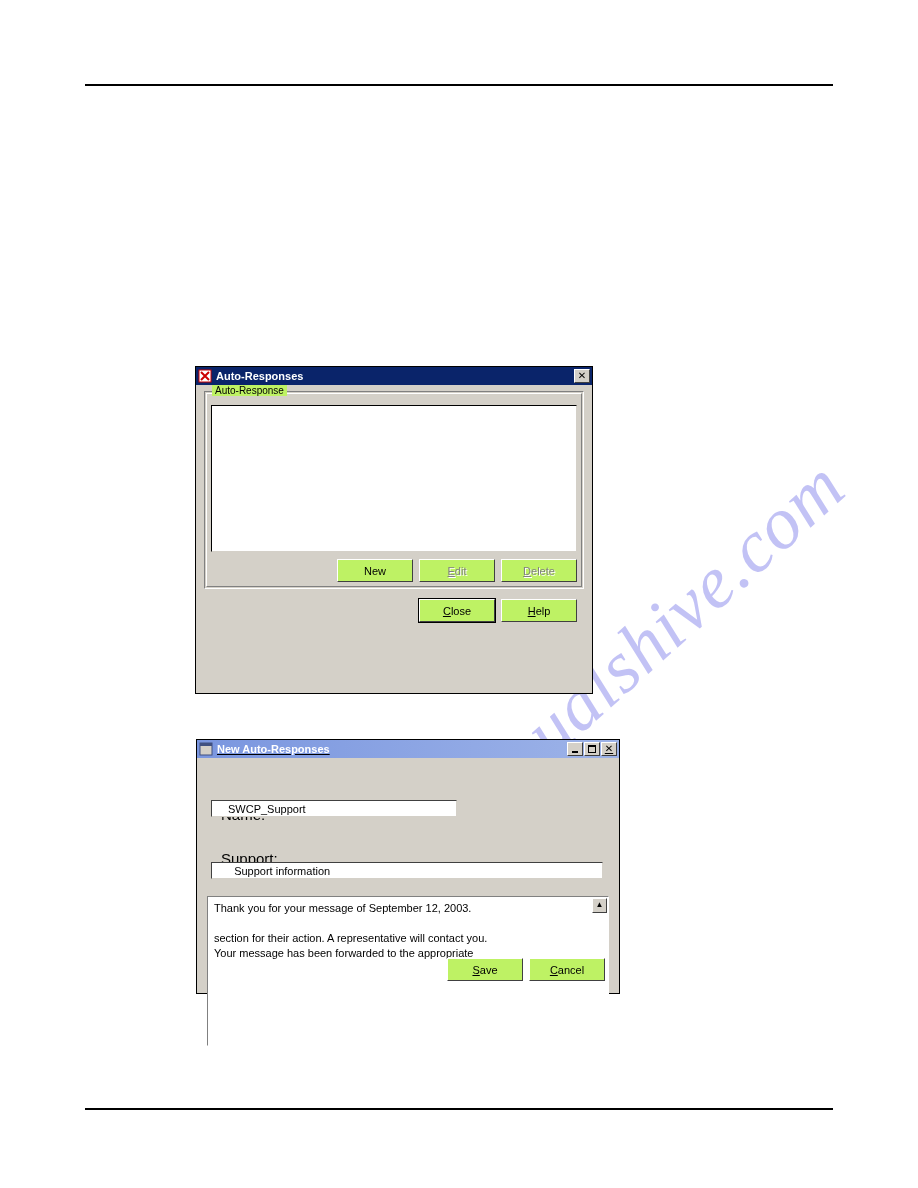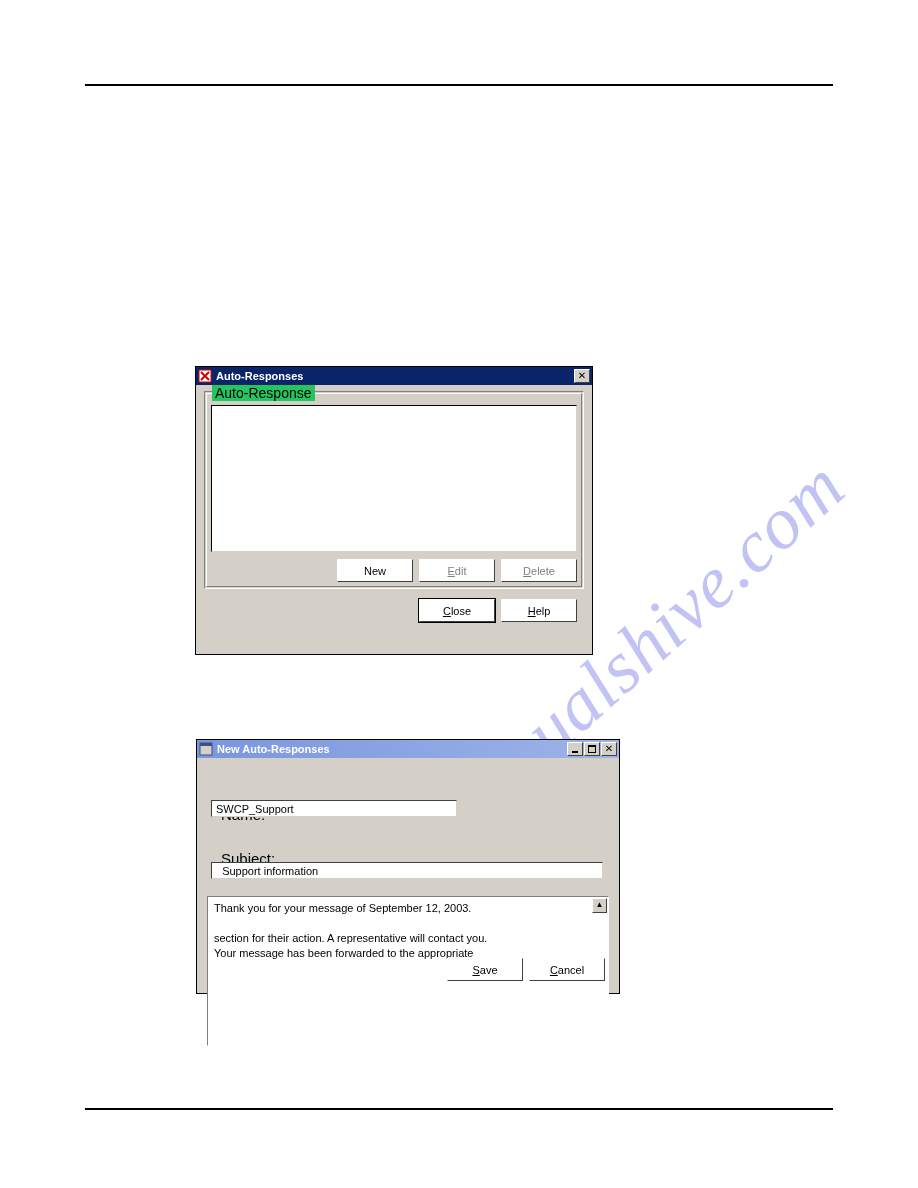--- a/index.html
+++ b/index.html
@@ -35,21 +35,21 @@
     color: rgba(110, 110, 230, 0.42);
     letter-spacing: 1px;
     white-space: nowrap;
     pointer-events: none;
   }
 
   
   .dlg1 {
     position: absolute;
     top: 366px; left: 195px;
-    width: 398px; height: 289px;
+    width: 398px; height: 328px;
     background: #d4d0c8;
     border: 1px solid #000;
   }
   .titlebar {
     height: 18px;
     background: linear-gradient(to right, #0a246a, #0a246a);
     display: flex;
     align-items: center;
     padding: 0 2px;
   }
@@ -78,73 +78,74 @@
     border: 1px solid #808080;
     border-right-color: #fff; border-bottom-color: #fff;
   }
   .fieldset-inner {
     position:absolute; top:1px;left:1px;right:1px;bottom:1px;
     border:1px solid #fff;
     border-right-color:#808080; border-bottom-color:#808080;
   }
   .fieldset-legend {
     position: absolute; top: -7px; left: 7px;
-    background: #22c55e; padding: 0 3px;
-    font-size: 14px; color: #000;
+    background: #bef264; padding: 0 3px;
+    font-size: 10px; color: #000;
   }
   .dlg1 .listarea {
     position:absolute; top:38px; left:15px; right:15px; height:147px;
     background:#fff;
     border-top:1px solid #404040; border-left:1px solid #404040;
     border-right:1px solid #fff; border-bottom:1px solid #fff;
   }
   .dlg1 .listarea::before {
     content:""; position:absolute; top:0;left:0;right:0;bottom:0;
     border-top:1px solid #000; border-left:1px solid #000;
     border-right:1px solid #d4d0c8; border-bottom:1px solid #d4d0c8;
     pointer-events:none;
     margin:-1px;
   }
   .btn {
     height: 23px;
-    background: #ffffff;
+    background: #bef264;
     border-top:1px solid #fff; border-left:1px solid #fff;
     border-right:1px solid #404040; border-bottom:1px solid #404040;
     font-size: 11px;
     display: inline-flex; align-items:center; justify-content:center;
     padding: 4px 6px;
   }
   .btn.default {
     outline: 1px solid #000;
   }
   .btn.disabled { color: #808080; text-shadow: 1px 1px 0 #fff; }
   .btn .ul { text-decoration: underline; }
   .row-btns { position:absolute; display:flex; gap:6px; }
 
   
   .dlg2 {
     position: absolute;
     top: 739px; left: 196px;
     width: 424px; height: 255px;
     background: #d4d0c8;
     border: 1px solid #000;
+    text-decoration: underline;
   }
   .menubar {
     height: 18px; display:flex; align-items:center;
     padding-left: 4px; gap: 10px;
     font-size:11px;
     border-bottom: 0;
   }
   .menubar span .ul { text-decoration: underline; }
   .lbl { position:absolute; font-size:15px;margin-top:20px; }
   .input-line {
     position:absolute; background:#fff;
     border-top:1px solid #808080; border-left:1px solid #808080;
     border-right:1px solid #fff; border-bottom:1px solid #fff;
-    padding: 2px 4px;
+    padding: 2px 16px;
     font-size:11px;
   }
   .input-line::before{
     content:"";position:absolute;top:-1px;left:-1px;right:-1px;bottom:-1px;
     border-top:1px solid #404040;border-left:1px solid #404040;
     border-right:1px solid #d4d0c8;border-bottom:1px solid #d4d0c8;
     pointer-events:none;
   }
   .bodyarea {
     position:absolute; left:10px; right:10px; top:156px; height:150px;
@@ -234,21 +235,21 @@
             <rect x="0" y="0" width="8" height="2" fill="#000"></rect>
           </svg>
         </div>
       <div class="title-btn">✕</div>
     </div>
   </div>
 
   <div class="lbl" style="top:46px; left:24px;">Name:</div>
   <div class="input-line" style="top:60px; left:14px; width:246px; height:17px;">SWCP_Support</div>
 
-  <div class="lbl" style="top:90px; left:24px;">Subject:</div>
+  <div class="lbl" style="top:90px; left:24px;">Support:</div>
   <div class="input-line" style="top:104px; left:14px; width:392px; height:17px;margin-top:18px;">
     &nbsp;&nbsp;<span>Support information</span>
   </div>
 
   <div class="lbl" style="top:134px; left:20px;">Body:</div>
   <div class="bodyarea">
     <div class="scroll-up">▲</div>
     <div id="body-text-container">
         <div>Thank you for your message of September 12, 2003.</div>
         <div>&nbsp;</div>

